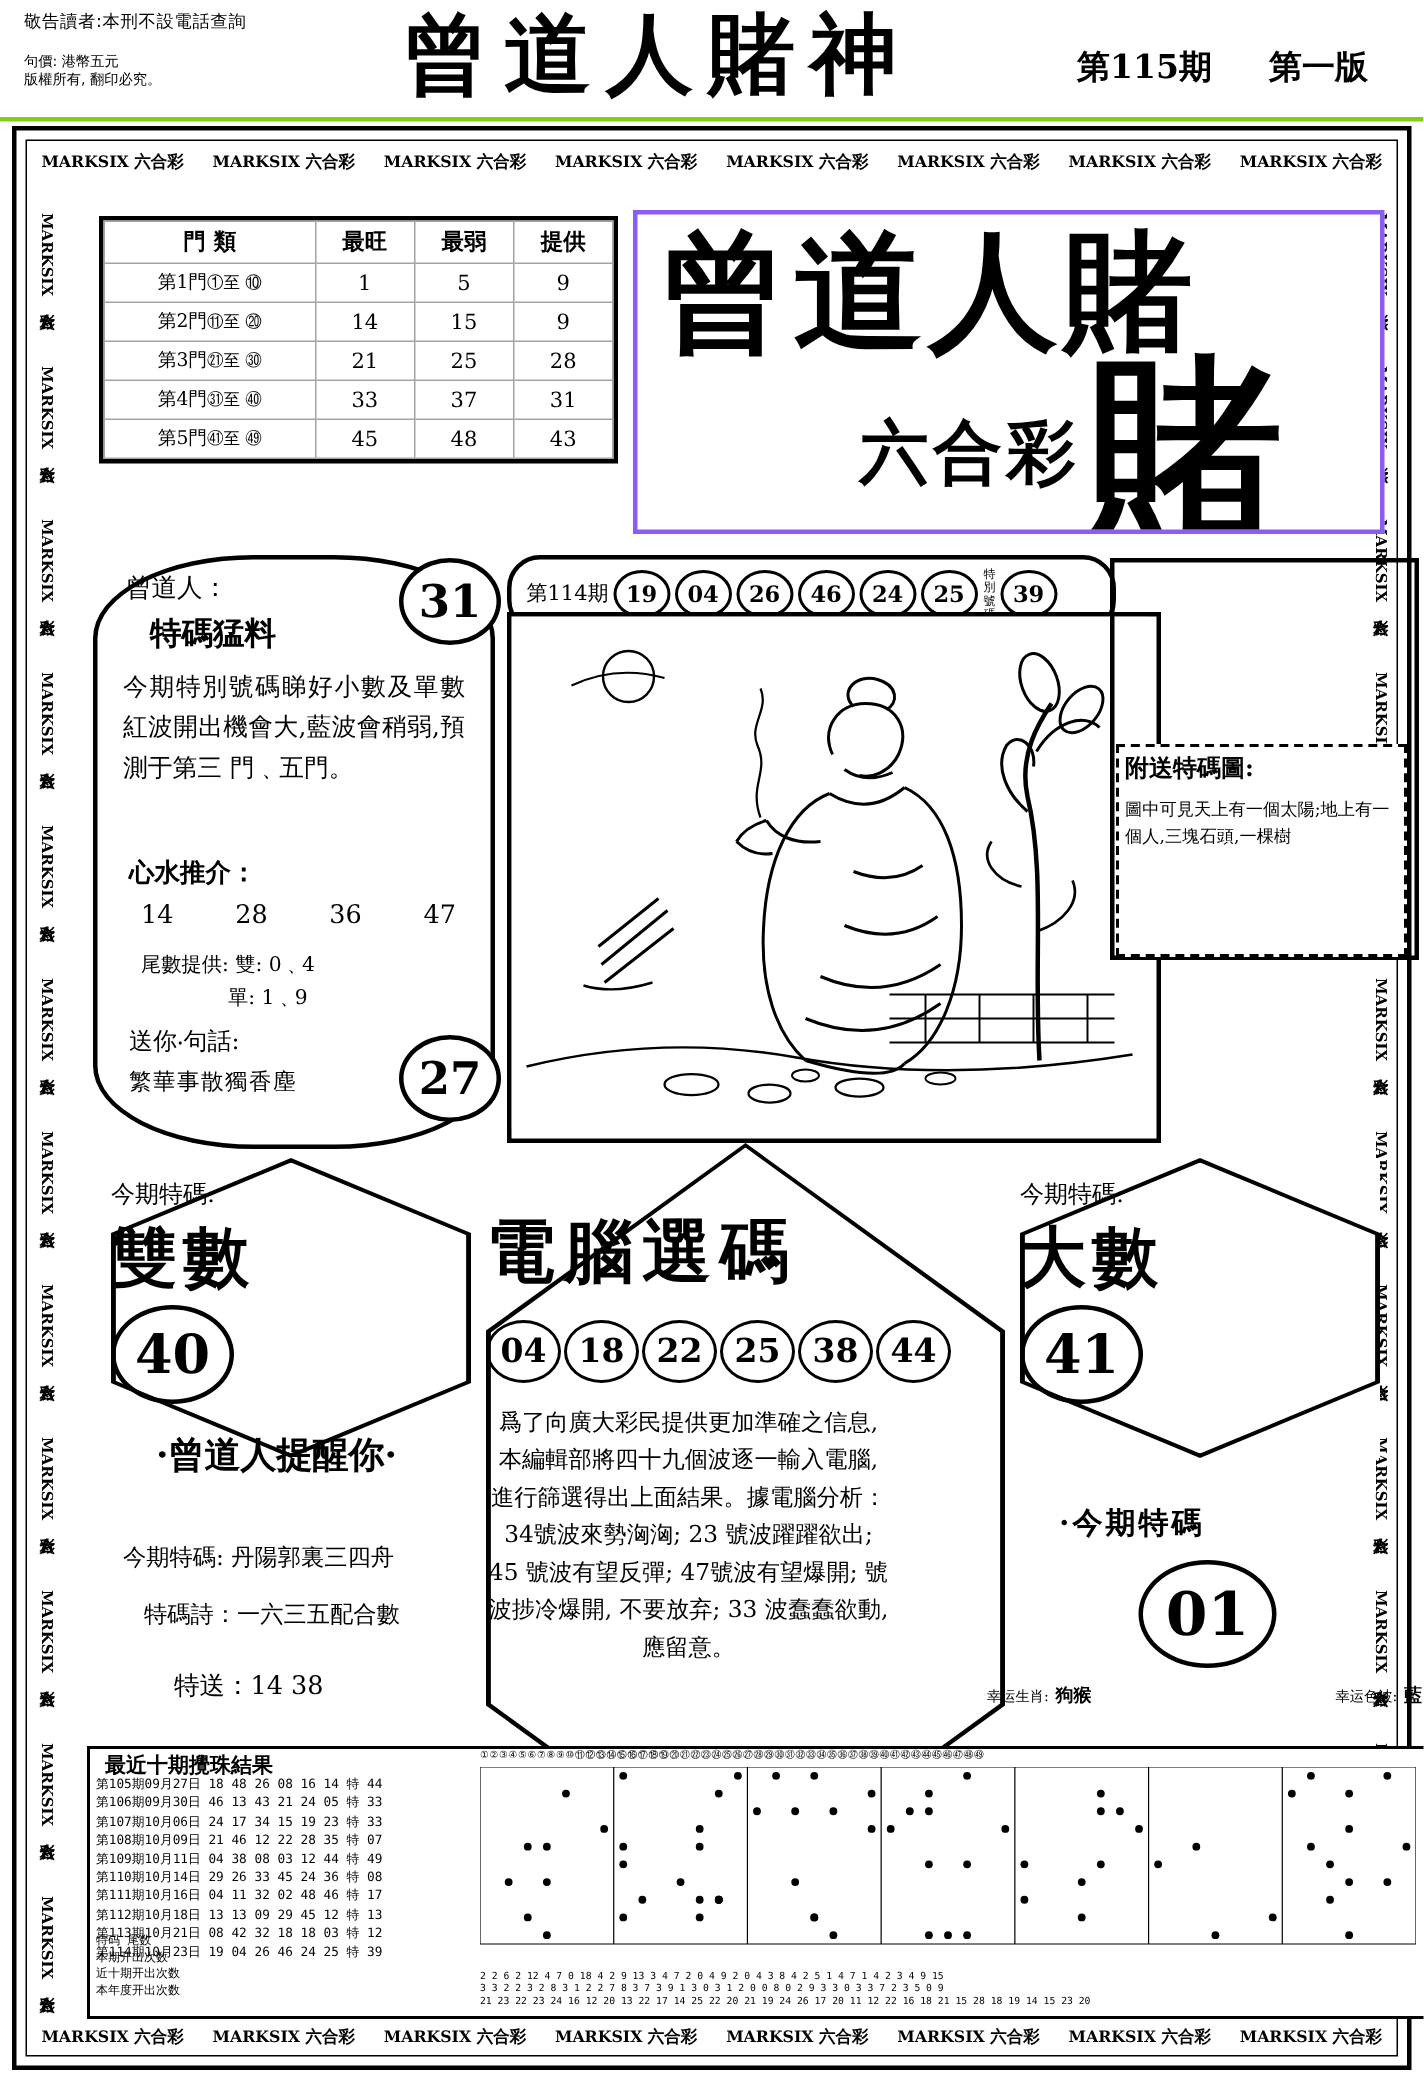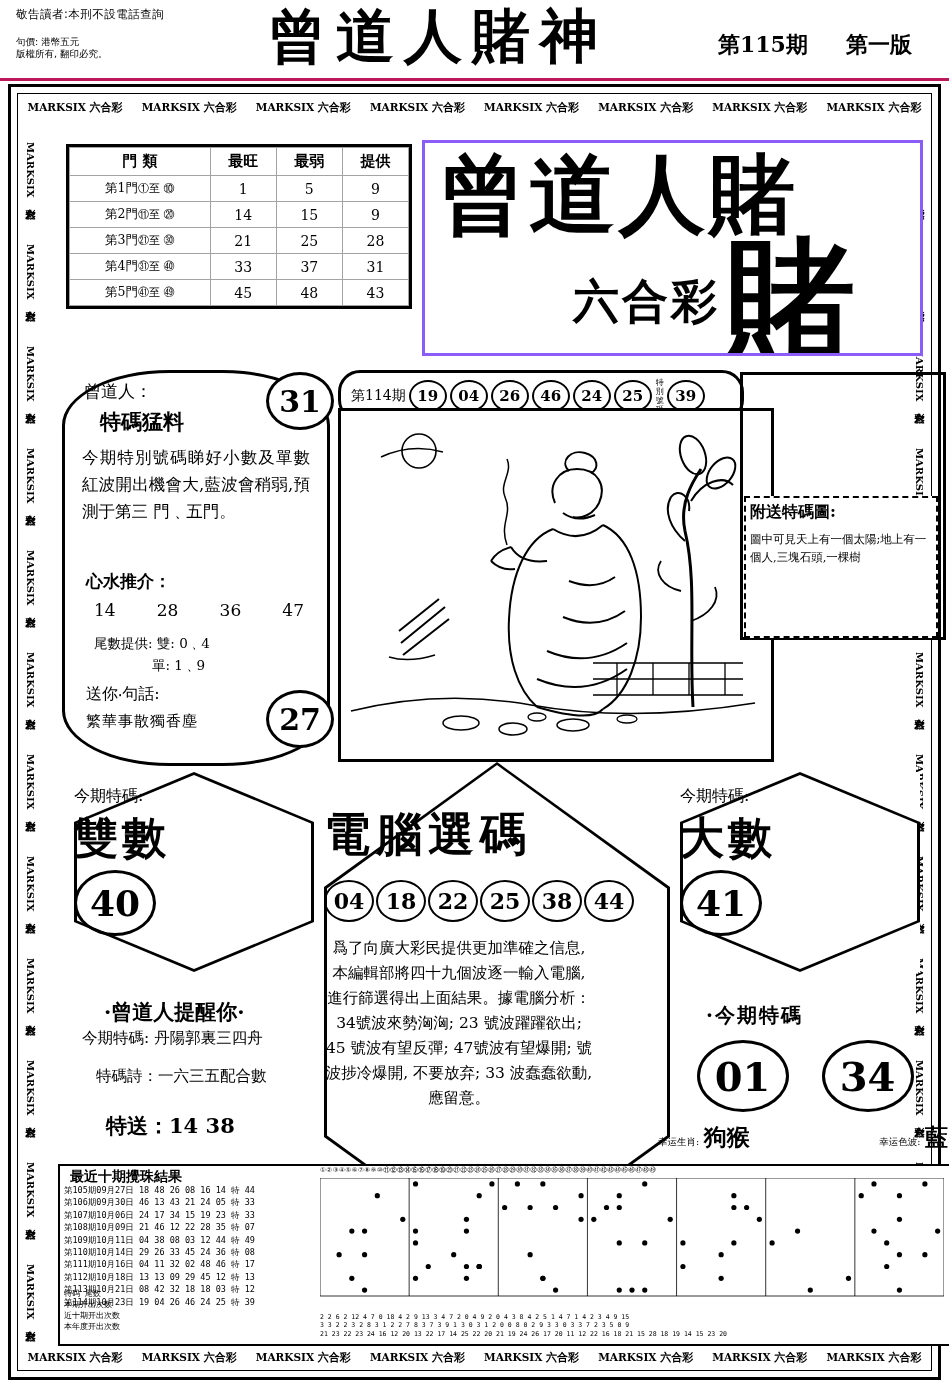--- a/index.html
+++ b/index.html
@@ -1,20 +1,20 @@
 <!DOCTYPE html>
 <html><head>
 <meta charset="utf-8">
 <style>
   html,body{margin:0;padding:0;background:#fff;}
   body{width:949px;height:1388px;font-family:"DejaVu Sans","Liberation Sans",sans-serif;color:#000;position:relative;overflow:hidden;}
   .page{position:relative;width:949px;height:1388px;box-sizing:border-box;}
 
   
-  .masthead{position:relative;height:78px;border-bottom:3px solid #be185d;padding-left:22px;}
+  .masthead{position:relative;height:78px;border-bottom:3px solid #84cc16;padding-left:22px;}
   .mh-left{position:absolute;left:16px;top:6px;font-size:11px;line-height:16px;}
   .mh-left .l1{font-size:11.5px;letter-spacing:.5px;}
   .mh-left .l2{margin-top:14px;font-size:9.5px;line-height:12px;}
   .mh-title{position:absolute;left:268px;top:-2px;font-family:"DejaVu Serif","Liberation Serif",serif;font-weight:bold;font-size:58px;letter-spacing:10px;}
   .mh-issue{position:absolute;left:718px;top:30px;font-size:22px;font-weight:bold;font-family:"DejaVu Serif",serif;}
   .mh-ver{position:absolute;left:846px;top:30px;font-size:22px;font-weight:bold;font-family:"DejaVu Serif",serif;}
 
   
   .frame{position:absolute;left:8px;top:84px;width:933px;height:1296px;border:3px solid #000;box-sizing:border-box;}
   .inner{position:absolute;left:6px;top:6px;right:6px;bottom:6px;border:1px solid #000;box-sizing:border-box;}
@@ -86,31 +86,31 @@
   .hexcontent{position:absolute;inset:0;display:flex;flex-direction:column;align-items:flex-start;}
   .hx-t{margin-top:14px;font-size:16px;font-family:"DejaVu Serif",serif;}
   .hx-big{margin-top:2px;font-size:44px;font-weight:bold;font-family:"DejaVu Serif",serif;letter-spacing:4px;}
   .hx-circ{margin-top:2px;width:76px;height:60px;border:3px solid #000;border-radius:50%;display:flex;align-items:center;justify-content:center;font-size:36px;font-weight:bold;font-family:"DejaVu Serif",serif;}
   .hx-ctitle{margin-top:42px;font-size:46px;font-weight:bold;font-family:"DejaVu Serif",serif;letter-spacing:6px;}
   .hx-balls{margin-top:14px;display:flex;gap:2px;}
   .bball{width:46px;height:38px;border:2px solid #000;border-radius:50%;display:flex;align-items:center;justify-content:center;font-size:22px;font-weight:bold;font-family:"DejaVu Serif",serif;}
   .hx-text{margin-top:14px;width:270px;font-size:15.5px;line-height:25px;font-family:"DejaVu Serif",serif;text-align:center;}
 
   
-  .lb-title{position:absolute;left:60px;top:876px;font-size:21px;font-weight:bold;font-family:"DejaVu Serif",serif;}
+  .lb-title{position:absolute;left:60px;top:832px;font-size:24px;font-weight:bold;font-family:"DejaVu Serif",serif;}
   .lb-1{position:absolute;left:38px;top:906px;font-size:15.5px;font-family:"DejaVu Serif",serif;}
   .lb-2{position:absolute;left:52px;top:944px;font-size:15.5px;font-family:"DejaVu Serif",serif;}
-  .lb-3{position:absolute;left:62px;top:990px;font-size:21px;font-family:"DejaVu Serif",serif;font-weight:bold;}
+  .lb-3{position:absolute;left:72px;top:990px;font-size:17px;font-family:"DejaVu Serif",serif;}
 
   
   .rb-title{position:absolute;left:662px;top:880px;font-size:20px;font-weight:bold;font-family:"DejaVu Serif",serif;letter-spacing:2px;}
   .rb-balls{position:absolute;left:636px;top:918px;width:250px;display:flex;justify-content:space-around;}
   .rbig{width:86px;height:66px;border:3px solid #000;border-radius:50%;display:flex;align-items:center;justify-content:center;font-size:40px;font-weight:bold;font-family:"DejaVu Serif",serif;}
   .rb-foot{position:absolute;left:614px;top:1000px;width:290px;display:flex;justify-content:space-between;font-size:14px;font-family:"DejaVu Serif",serif;}
-  .rb-foot b{font-size:23px;}
+  .rb-foot b{font-size:12px;}
   .tiny{font-size:9.5px;}
 
   
   .res{position:absolute;left:14px;top:1042px;width:890px;height:178px;border:2px solid #000;background:#fff;}
   .res-title{position:absolute;left:22px;top:1046px;font-size:14px;font-weight:bold;font-family:"DejaVu Serif",serif;background:#fff;padding:0 4px;}
   .res-rows{position:absolute;left:20px;top:1062px;font-size:8.5px;line-height:12.4px;font-family:"DejaVu Sans Mono","Liberation Mono",monospace;white-space:nowrap;}
   .res-foot{position:absolute;left:20px;top:1166px;font-size:8px;line-height:11px;font-family:"DejaVu Sans Mono",monospace;}
   .grid{position:absolute;left:276px;top:1044px;width:624px;height:172px;}
   .gridhdr{position:absolute;left:0;top:0;width:100%;font-size:6.5px;font-family:"DejaVu Sans Mono",monospace;letter-spacing:.5px;}
   .gridstats{position:absolute;left:0;bottom:0;width:100%;font-size:6.5px;line-height:8.5px;font-family:"DejaVu Sans Mono",monospace;}
@@ -366,21 +366,20 @@
         </div>
 
         <div class="lb-title">·曾道人提醒你·</div>
         <div class="lb-1">今期特碼: 丹陽郭裏三四舟</div>
         <div class="lb-2">特碼詩：一六三五配合數</div>
         <div class="lb-3">特送：14 38</div>
 
         <div class="rb-title">·今期特碼</div>
         <div class="rb-balls" id="rballs">
             <span class="rbig">01</span>
-            <span class="rbig">34</span>
           </div>
         <div class="rb-foot">
           <div><span class="tiny">幸运生肖:</span> <b>狗猴</b></div>
           <div><span class="tiny">幸运色波:</span> <b>藍</b></div>
         </div>
 
         <div class="res"></div>
         <div class="res-title">最近十期攪珠結果</div>
         <div class="res-rows" id="resrows">
             <div class="rw">第105期09月27日 18 48 26 08 16 14 特 44</div>

